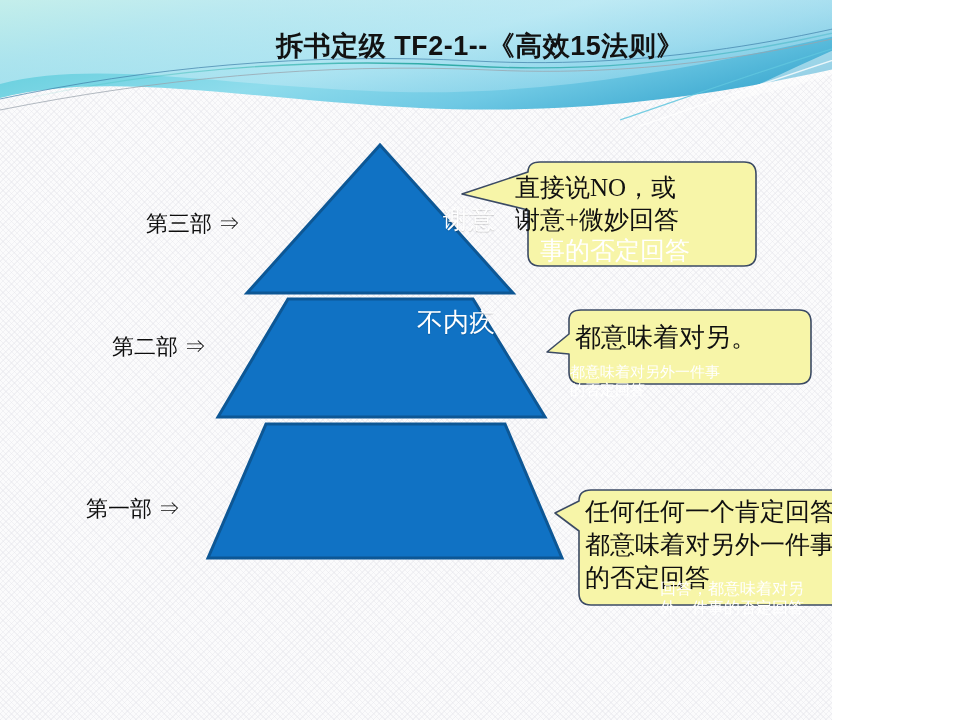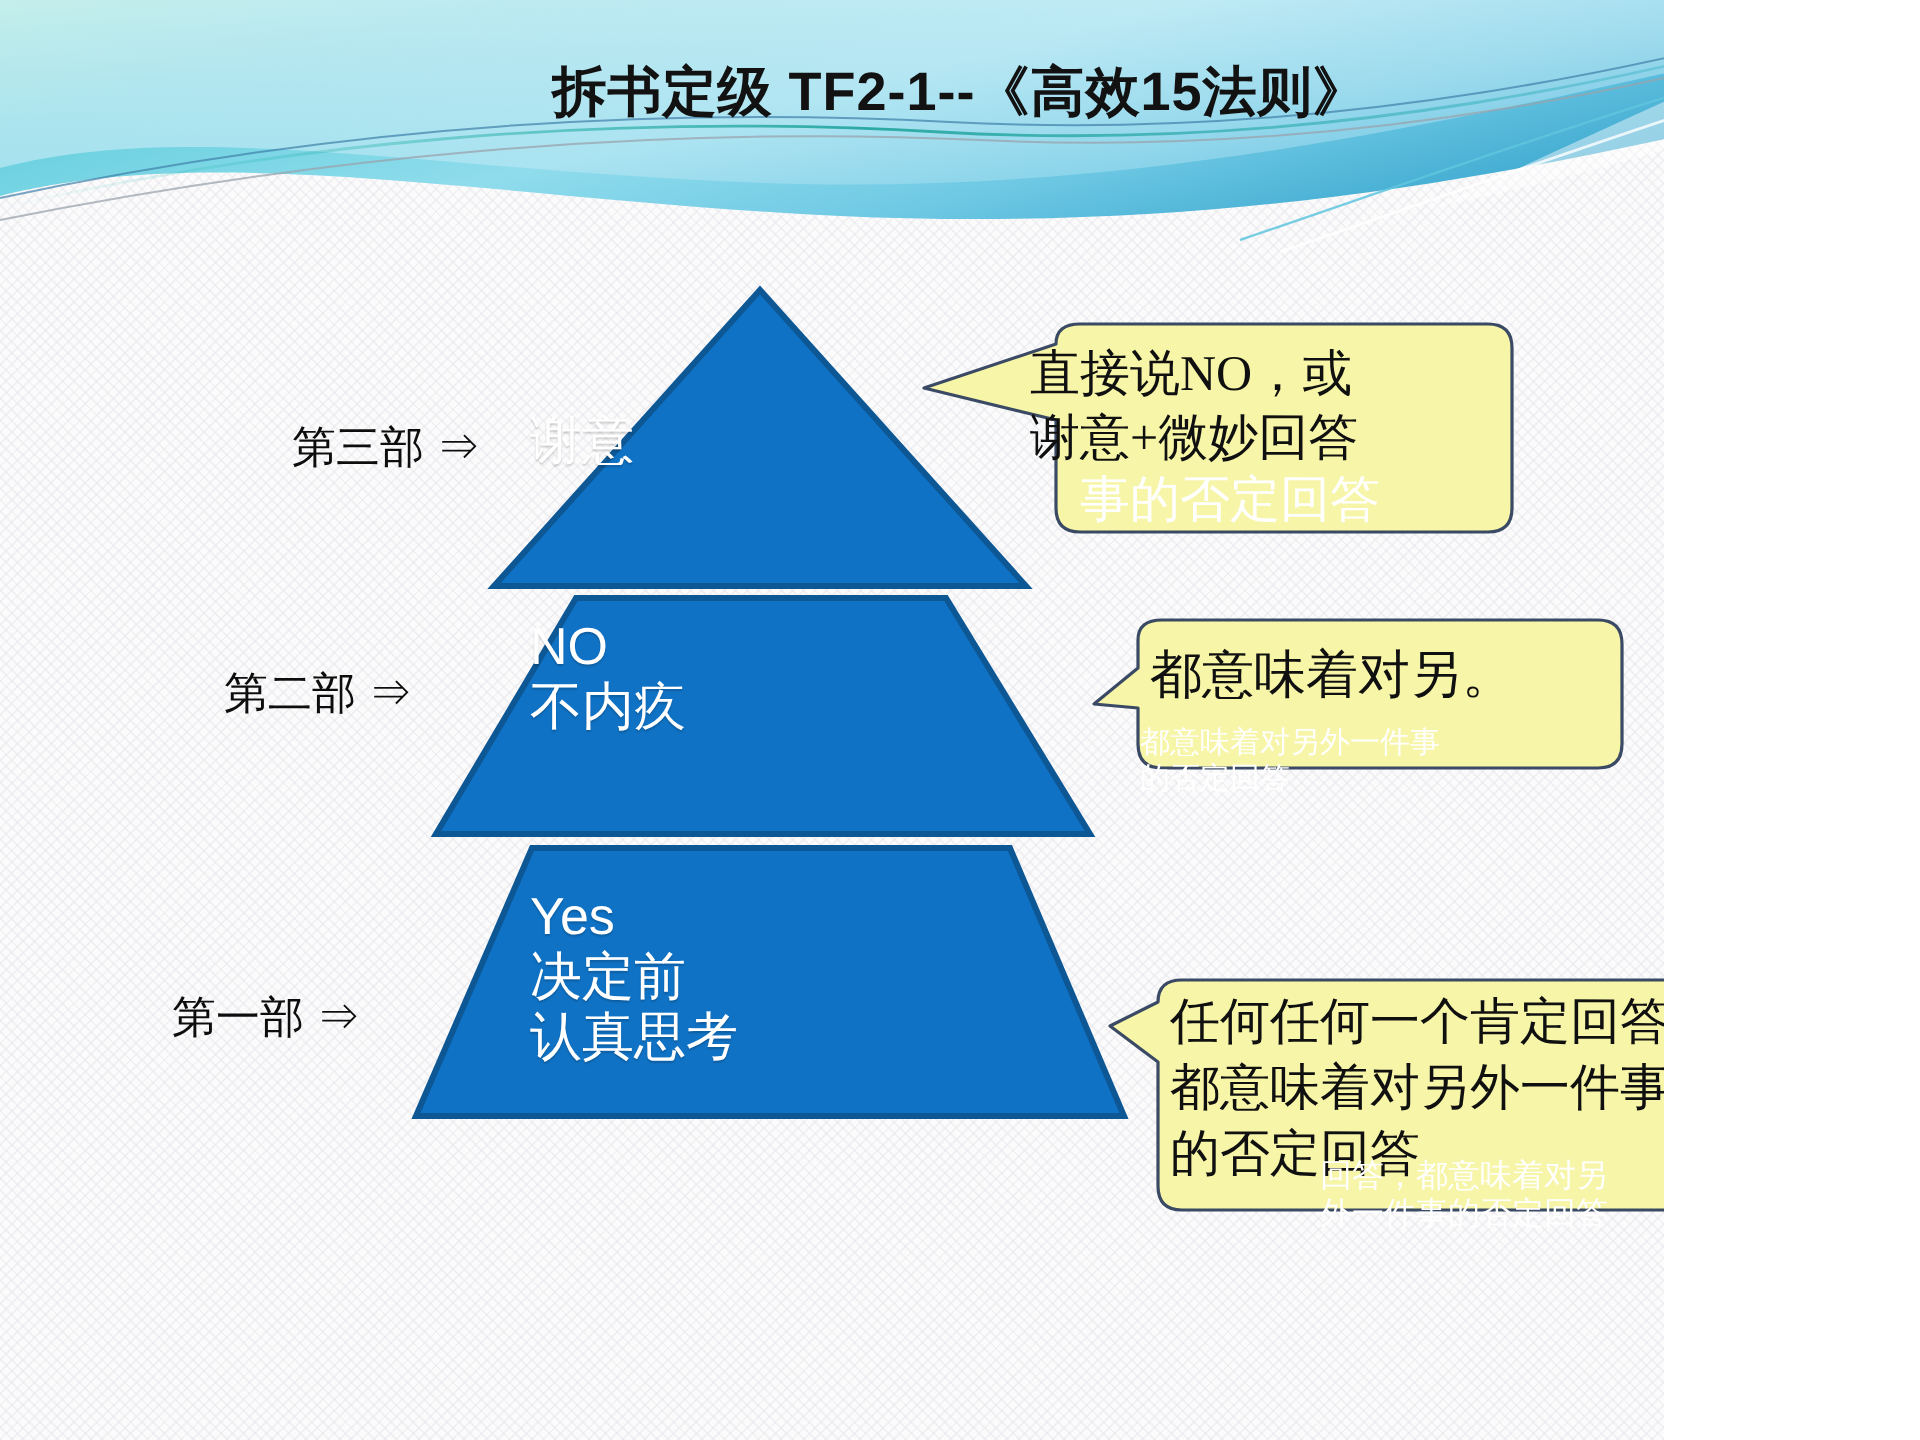--- a/index.html
+++ b/index.html
@@ -31,22 +31,22 @@
     letter-spacing:.5px;
     white-space:nowrap;
     z-index:6;
   }
 
   
   #pyramid { position:absolute; left:0; top:0; width:960px; height:720px; z-index:2; }
 
   .layer-text {
     position:absolute; z-index:3;
-    text-align:left; color:#ffffff;
-    font-family:Liberation Sans, sans-serif;
+    text-align:right; color:#ffffff;
+    font-family:Liberation Serif, serif;
     line-height:1.16;
     text-shadow:0 1px 1px rgba(0,0,0,.18);
     pointer-events:none;
   }
   #tier3-text { left:265px; top:205px; width:230px; font-size:26px; }
   #tier2-text { left:265px; top:308px; width:230px; font-size:26px; }
   #tier1-text { left:265px; top:443px; width:230px; font-size:26px; }
   .layer-text .en { font-size:26px; }
 
   
@@ -139,29 +139,23 @@
     <polygon points="288,299 473,299 545,417 218,417" fill="#1072c4" stroke="#0d5795" stroke-width="3"></polygon>
 
     <polygon points="266,424 505,424 562,558 208,558" fill="#1072c4" stroke="#0d5795" stroke-width="3"></polygon>
   </svg>
 
   <div class="layer-text" id="tier3-text">
     <div>谢意</div>
   </div>
 
   <div class="layer-text" id="tier2-text">
-    <div class="en">NO</div>
     <div>不内疚</div>
   </div>
 
-  <div class="layer-text" id="tier1-text">
-    <div class="en">Yes</div>
-    <div>决定前</div>
-    <div>认真思考</div>
-  </div>
 
   <div class="part-label" id="part-label-3">第三部 ⇒</div>
   <div class="part-label" id="part-label-2">第二部 ⇒</div>
   <div class="part-label" id="part-label-1">第一部 ⇒</div>
 
   <div class="callout" id="callout-1">
     <svg class="callout-svg" width="300" height="112" viewBox="0 0 300 112" xmlns="http://www.w3.org/2000/svg">
       <path d="M68,14 Q68,4 80,4 H284 Q296,4 296,16 V96 Q296,108 284,108 H80 Q68,108 68,96 V52 L2,36 L68,14 Z" fill="#f7f5a8" stroke="#3b4a64" stroke-width="1.6" stroke-linejoin="round"></path>
     </svg>
     <div class="callout-body">直接说NO，或

